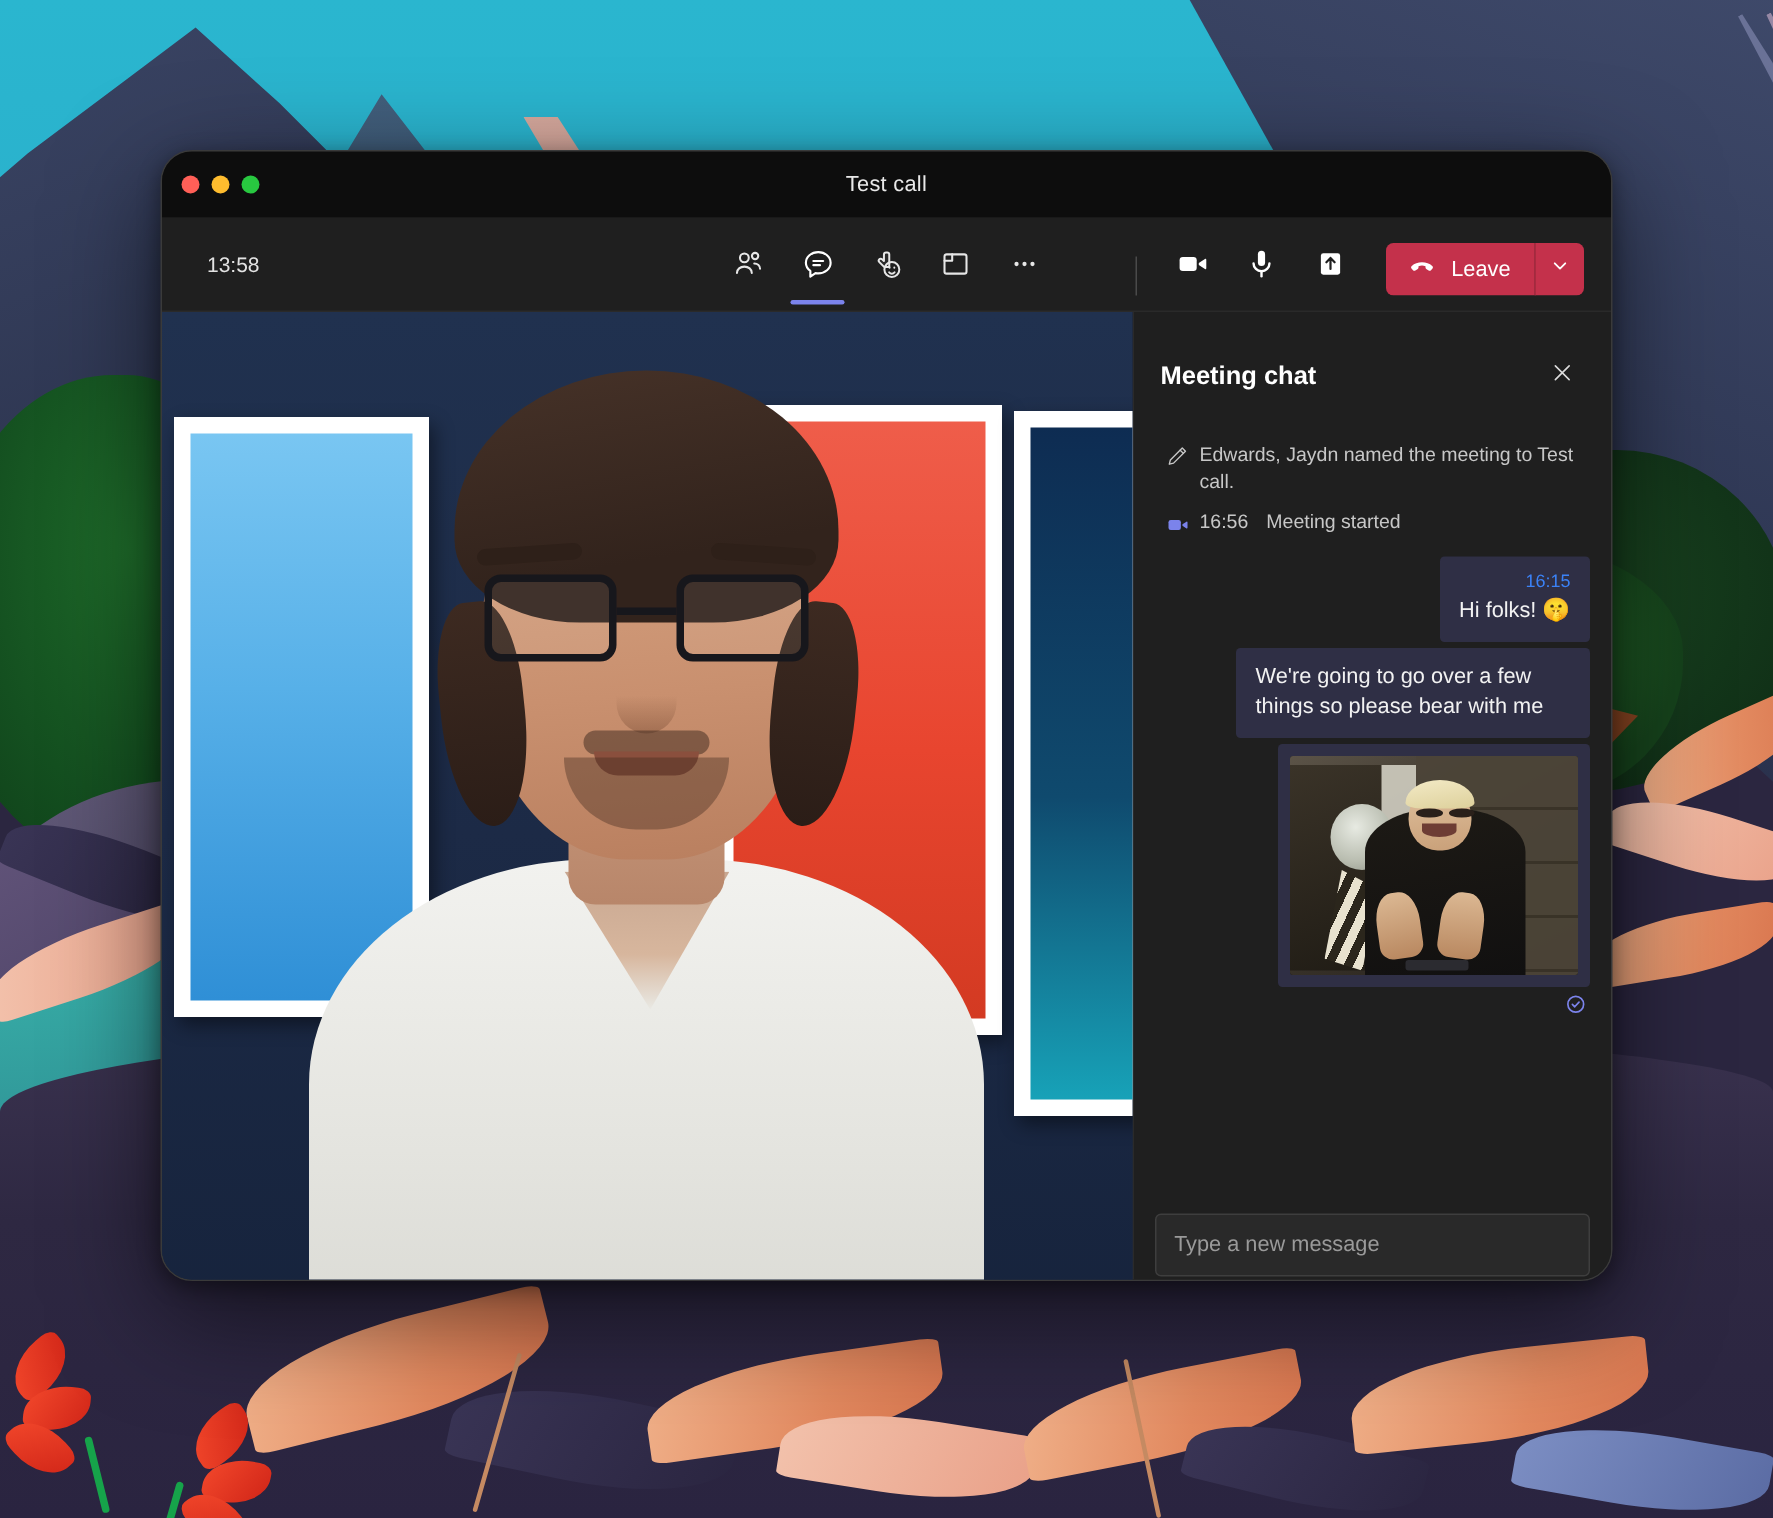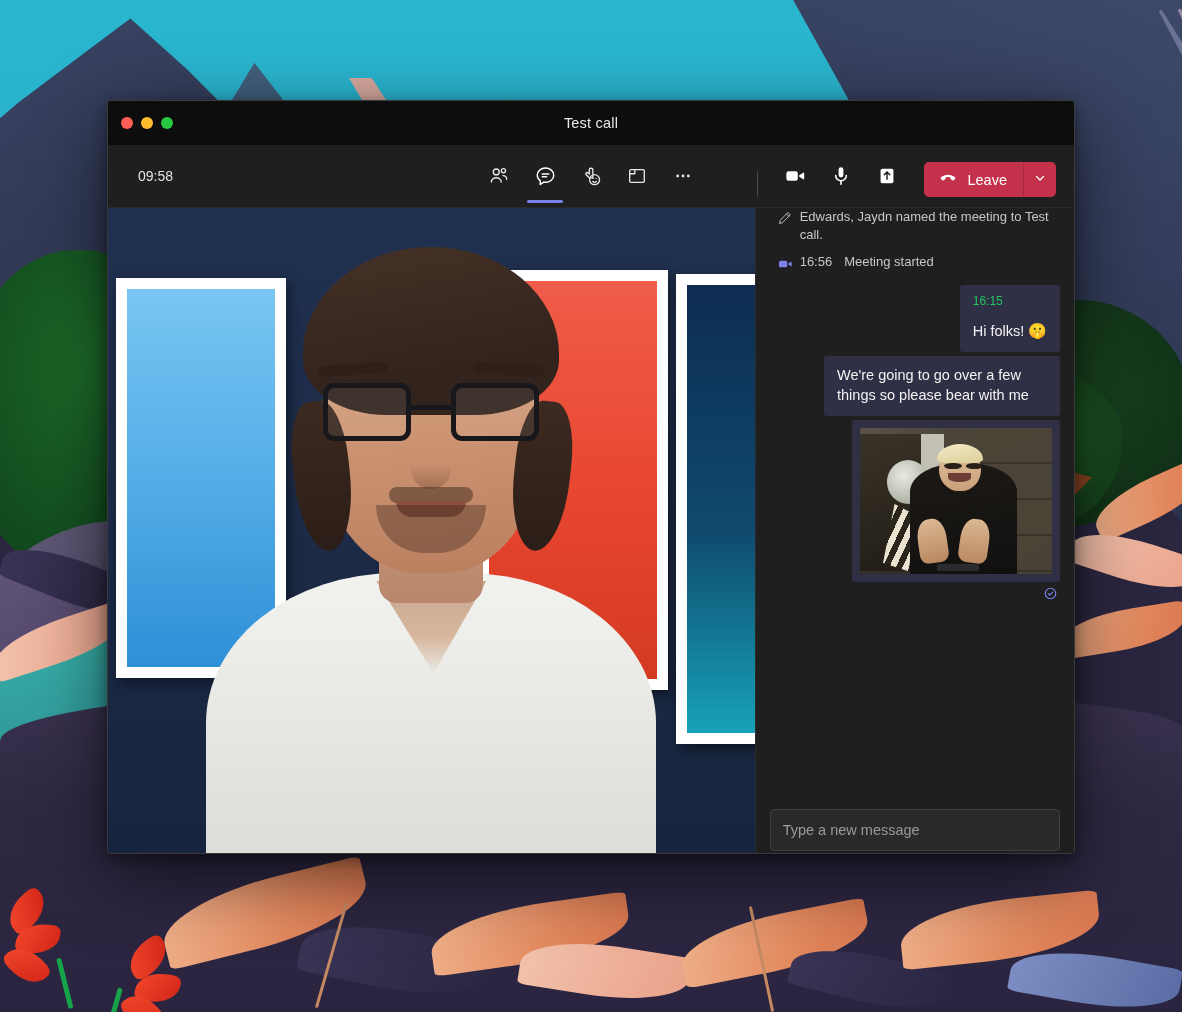--- a/index.html
+++ b/index.html
@@ -127,21 +127,21 @@
     transform-origin: left center;
   }
   .fstem { position: absolute; width: 5px; background: #16a34a; border-radius: 3px; transform-origin: top; }
 
   
   #teams-window {
     position: absolute;
     left: 107px; top: 100px;
     width: 968px; height: 754px;
     background: #1f1f1f;
-    border-radius: 4px;
+    border-radius: 21px;
     box-shadow: 0 22px 70px rgba(0,0,0,.55), 0 4px 14px rgba(0,0,0,.4);
     overflow: hidden;
     border: 1px solid #3a3a3a;
   }
 
   
   #titlebar {
     position: relative;
     height: 44px;
     background: #0d0d0d;
@@ -329,21 +329,21 @@
   .sysmsg .systext { color: #c7c7c7; font-size: 13px; line-height: 1.35; }
   .sysmsg .systime { color: #c7c7c7; font-size: 13px; margin-right: 12px; }
   .sysrow { display: flex; align-items: center; }
 
   .msg-out { display: flex; justify-content: flex-end; margin-top: 12px; }
   .bubble {
     background: #2f2f45; border-radius: 3px;
     padding: 9px 13px 11px 13px;
     max-width: 240px;
   }
-  .bubble .time { color: #22c55e; font-size: 12px; margin-bottom: 13px; }
+  .bubble .time { color: #3b82f6; font-size: 12px; margin-bottom: 3px; text-align: right; }
   .bubble .text { color: #f2f2f2; font-size: 14.5px; line-height: 1.38; }
   .msg-wide { display: flex; justify-content: flex-end; margin-top: 4px; }
   .bubble-wide { max-width: 236px; }
 
   .img-bubble {
     margin-top: 4px; margin-left: auto;
     width: 208px; background: #2f2f45; border-radius: 3px; padding: 8px;
   }
   .img-frame {
     width: 192px; height: 146px; border-radius: 2px; overflow: hidden;
@@ -459,21 +459,21 @@
       <div class="traffic">
         <div class="tl red"></div>
         <div class="tl yellow"></div>
         <div class="tl green"></div>
       </div>
       <div id="window-title">Test call</div>
     </div>
 
     <div id="toolbar">
 
-      <div id="call-timer">09:58</div>
+      <div id="call-timer">13:58</div>
 
       <div id="toolbar-center">
 
         <div class="tb-btn" title="People">
           <span>
             <svg width="22" height="22" viewBox="0 0 24 24" fill="none" stroke="#e6e6e6" stroke-width="1.5" stroke-linecap="round" stroke-linejoin="round">
               <circle cx="9" cy="7.5" r="3.2"></circle>
               <path d="M3.6 18.5c0-2.7 2.4-4.6 5.4-4.6s5.4 1.9 5.4 4.6"></path>
               <circle cx="16.8" cy="6.2" r="2.3"></circle>
               <path d="M16.2 11.6c2.4.1 4.2 1.7 4.2 3.9"></path>
@@ -613,20 +613,30 @@
           </div>
           <div class="nose"></div>
           <div class="stache"></div>
           <div class="mouth"></div>
           <div class="beard"></div>
         </div>
       </div>
 
       <div id="chat-panel">
 
+        <div id="chat-header">
+          <div id="chat-title">Meeting chat</div>
+          <div id="chat-close">
+            <span>
+              <svg width="17" height="17" viewBox="0 0 24 24" fill="none" stroke="#dcdcdc" stroke-width="1.5" stroke-linecap="round">
+                <path d="M5.5 5.5l13 13M18.5 5.5l-13 13"></path>
+              </svg>
+            </span>
+          </div>
+        </div>
 
         <div id="chat-scroll">
 
           <div class="sysmsg">
             <span class="sysicon">
               <svg width="17" height="17" viewBox="0 0 24 24" fill="none" stroke="#c7c7c7" stroke-width="1.3" stroke-linejoin="round" stroke-linecap="round">
                 <path d="M17.2 3.8l3 3L9 18l-4 1 1-4z"></path>
                 <path d="M15.2 5.8l3 3"></path>
               </svg>
             </span>

